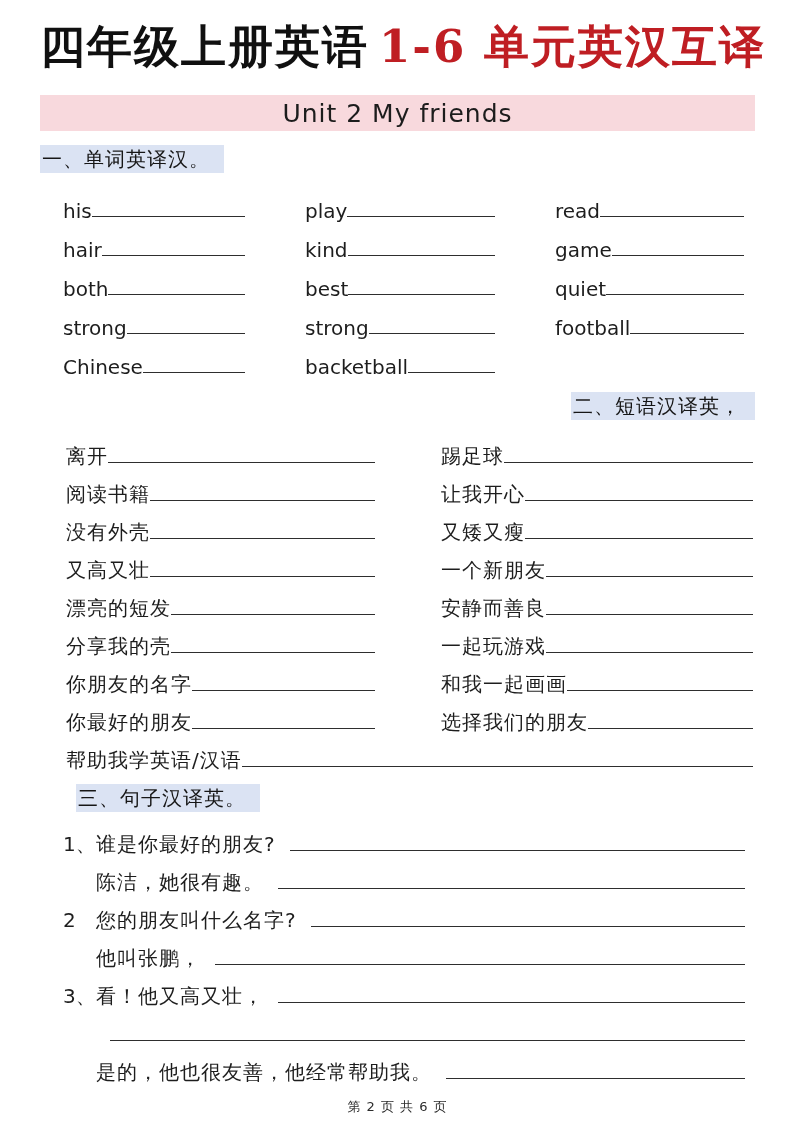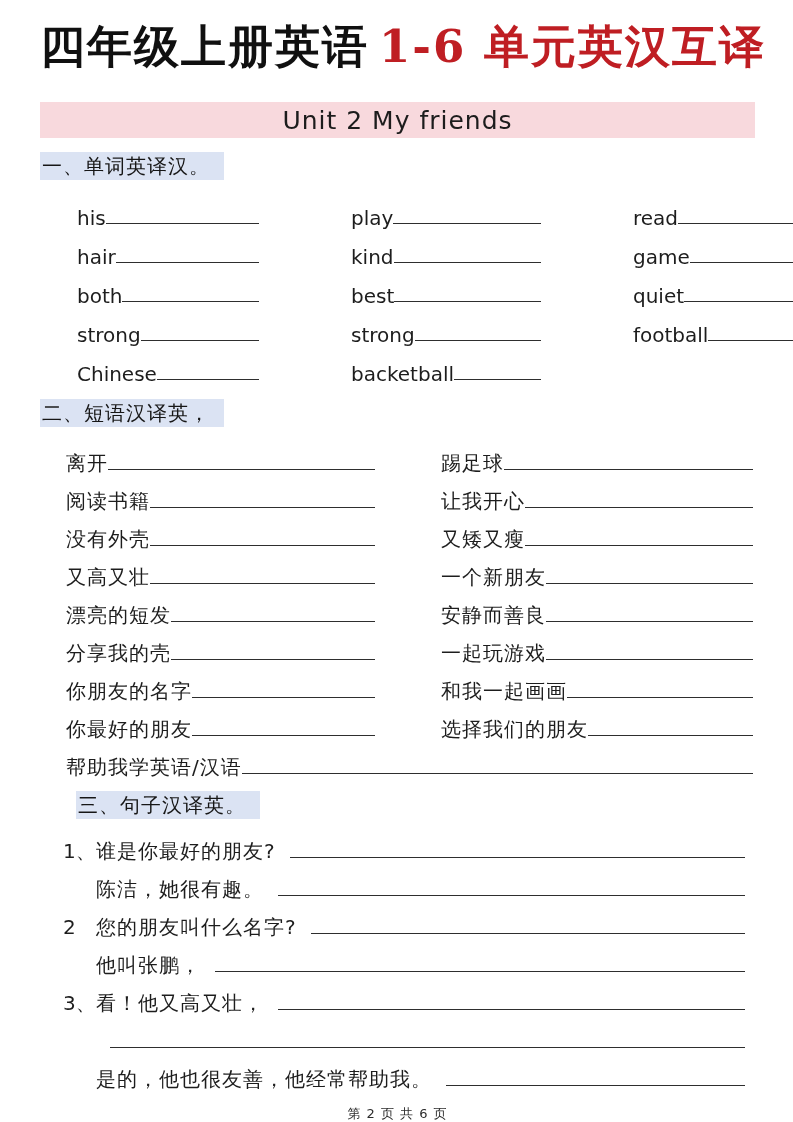--- a/index.html
+++ b/index.html
@@ -22,45 +22,45 @@
   .title{
     text-align:center;font-weight:bold;font-size:45px;line-height:54px;
     letter-spacing:2px;font-family:"DejaVu Serif","Liberation Serif",serif;
     white-space:nowrap;
   }
   .title .black{color:#101010;margin-right:10px;}
   .title .red{color:var(--title-red);}
 
   
   .banner{
-    margin-top:28px;height:36px;background:var(--banner-bg);
+    margin-top:21px;height:36px;background:var(--banner-bg);
     display:flex;align-items:center;justify-content:center;
     font-size:25px;color:#1c1c1c;letter-spacing:1px;
   }
 
   
   .chip{
     display:inline-block;background:var(--heading-bg);
     font-size:20px;line-height:24px;padding:2px 14px 2px 2px;
     color:#161616;letter-spacing:1px;
   }
   .sec1{margin-top:14px;}
-  .sec2{margin-top:14px;}
+  .sec2{margin-top:14px;text-align:right;}
   .sec3{margin-top:12px;padding-left:36px;}
 
   
   .line{
     flex:1 1 auto;border-bottom:1.5px solid var(--line);
     margin-bottom:5px;min-width:10px;
   }
 
   
   .word-grid{
-    margin:10px 0 0 37px;display:grid;
-    grid-template-columns:182px 190px 189px;column-gap:92px;
+    margin:10px 0 0 23px;display:grid;
+    grid-template-columns:182px 190px 189px;column-gap:60px;
   }
   .word-cell{display:flex;align-items:flex-end;height:39px;font-size:20px;}
   .word-cell .w{line-height:22px;white-space:nowrap;}
 
   
   .phrase-grid{
     margin:10px 0 0 26px;display:grid;
     grid-template-columns:309px 312px;column-gap:66px;
   }
   .phrase-cell{display:flex;align-items:flex-end;height:38px;font-size:20px;}

